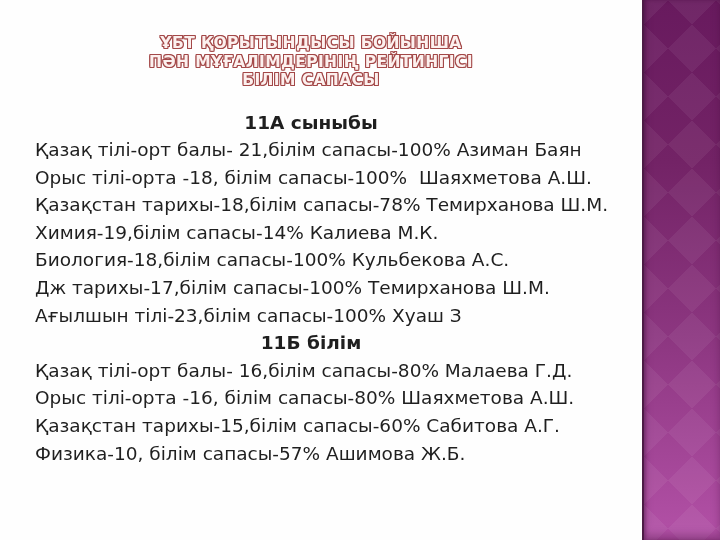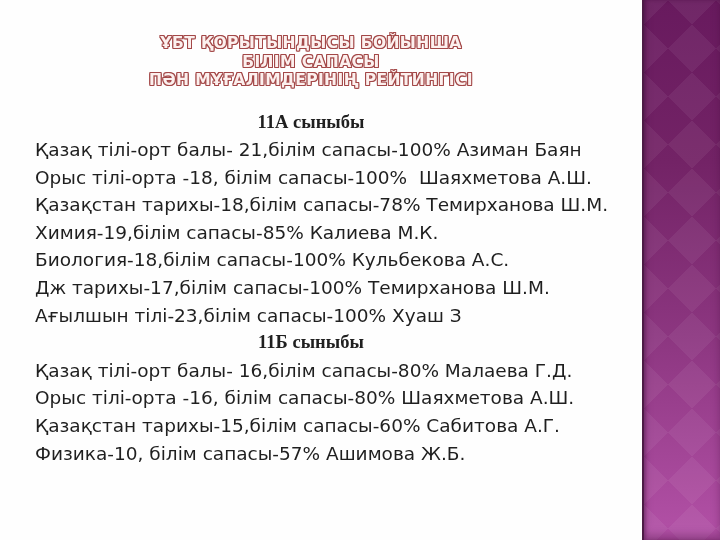--- a/index.html
+++ b/index.html
@@ -50,21 +50,20 @@
   .body-block {
     margin-top: 19px;
     font-size: 18.5px;
     line-height: 27.6px;
     color: #1f1f1f;
   }
   .section-heading {
     text-align: center;
     font-weight: bold;
     white-space: pre;
-    font-family: Liberation Serif, serif;
   }
   .subject-line {
     padding-left: 35px;
     white-space: pre;
   }
 
   
   .side-bar {
     position: absolute;
     top: 0;
@@ -81,36 +80,36 @@
     box-shadow: inset 0 -5px 8px rgba(70, 12, 60, 0.35), inset 2px 0 3px rgba(50, 8, 45, 0.30);
   }
 </style>
 </head>
 <body>
 
 <div class="slide-content">
 
   <div class="title-block">
     <div class="title-line">ҰБТ ҚОРЫТЫНДЫСЫ БОЙЫНША</div>
+    <div class="title-line">ПӘН МҰҒАЛІМДЕРІНІҢ РЕЙТИНГІСІ</div>
     <div class="title-line">БІЛІМ САПАСЫ</div>
-    <div class="title-line">ПӘН МҰҒАЛІМДЕРІНІҢ РЕЙТИНГІСІ</div>
   </div>
 
   <div class="body-block">
 
     <div class="section-heading">11А сыныбы</div>
     <div class="subject-line">Қазақ тілі-орт балы- 21,білім сапасы-100% Азиман Баян</div>
     <div class="subject-line">Орыс тілі-орта -18, білім сапасы-100%  Шаяхметова А.Ш.</div>
     <div class="subject-line">Қазақстан тарихы-18,білім сапасы-78% Темирханова Ш.М.</div>
-    <div class="subject-line">Химия-19,білім сапасы-85% Калиева М.К.</div>
+    <div class="subject-line">Химия-19,білім сапасы-14% Калиева М.К.</div>
     <div class="subject-line">Биология-18,білім сапасы-100% Кульбекова А.С.</div>
     <div class="subject-line">Дж тарихы-17,білім сапасы-100% Темирханова Ш.М.</div>
     <div class="subject-line">Ағылшын тілі-23,білім сапасы-100% Хуаш З</div>
 
-    <div class="section-heading">11Б сыныбы</div>
+    <div class="section-heading">11Б білім</div>
     <div class="subject-line">Қазақ тілі-орт балы- 16,білім сапасы-80% Малаева Г.Д.</div>
     <div class="subject-line">Орыс тілі-орта -16, білім сапасы-80% Шаяхметова А.Ш.</div>
     <div class="subject-line">Қазақстан тарихы-15,білім сапасы-60% Сабитова А.Г.</div>
     <div class="subject-line">Физика-10, білім сапасы-57% Ашимова Ж.Б.</div>
 
   </div>
 </div>
 
 <div class="side-bar"></div>
 

